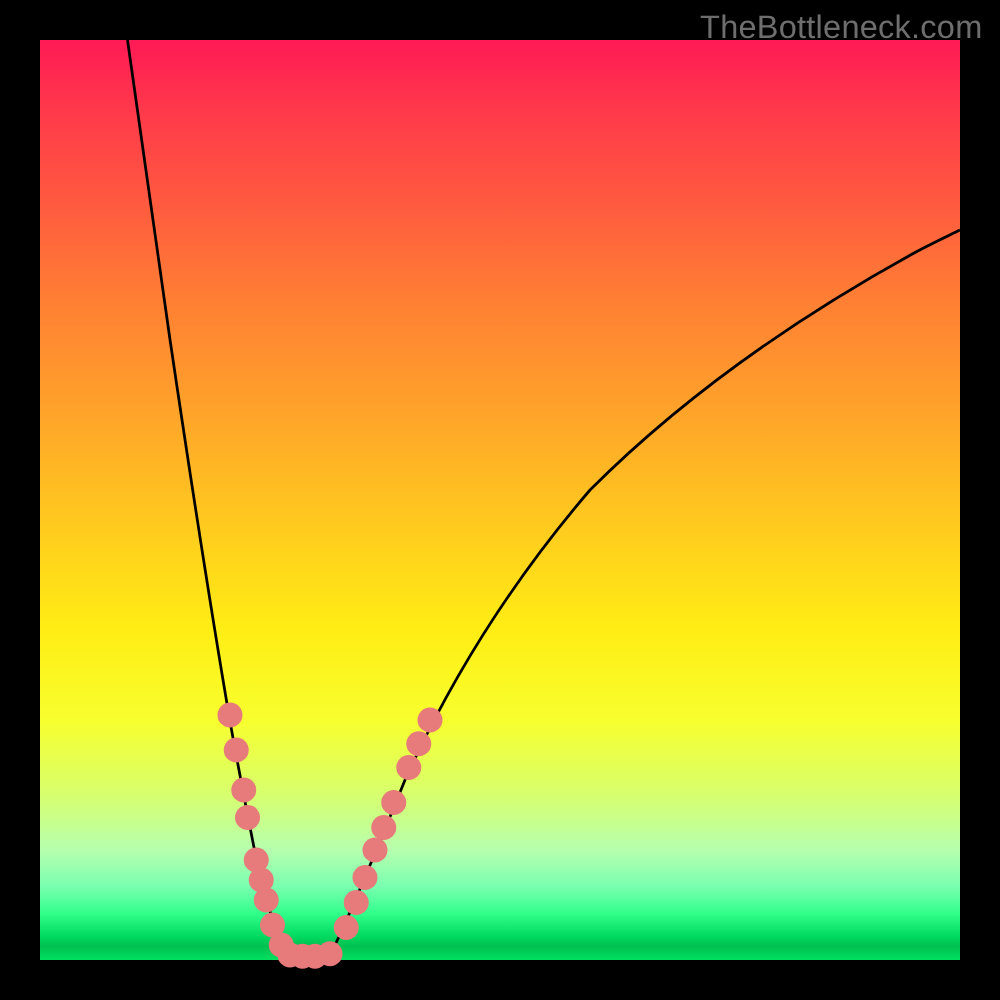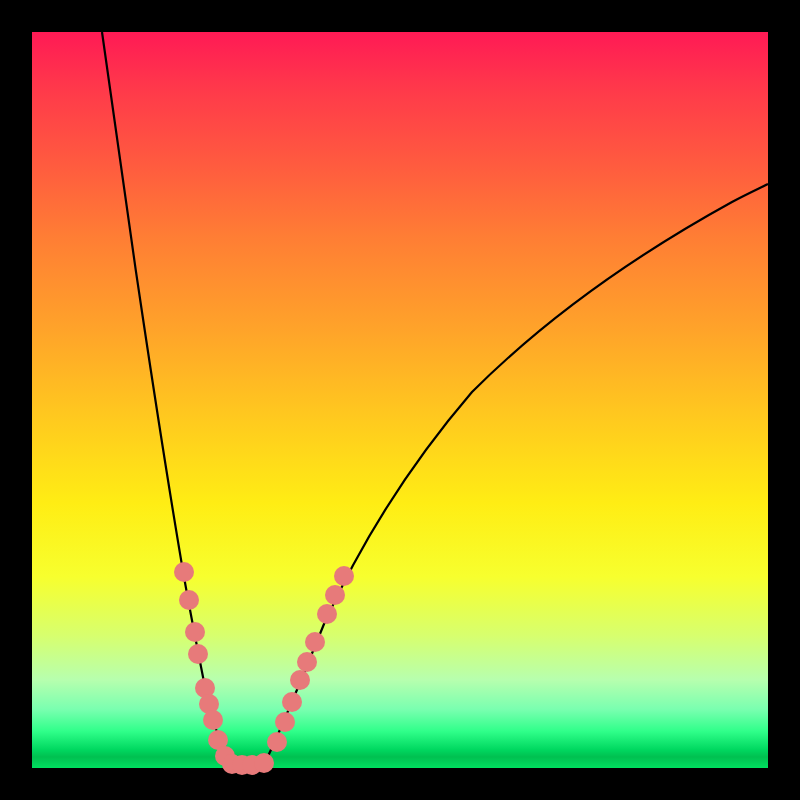--- a/index.html
+++ b/index.html
@@ -69,20 +69,21 @@
     fill: #e77a7a;
     stroke: none;
   }
 </style>
 </head>
 <body>
 
 <div class="frame">
   <div class="plot"></div>
 
+  <div class="watermark">TheBottleneck.com</div>
 
   <svg viewBox="0 0 736 736">
     <path class="curve" d="M70,0
          C80,75 95,180 110,280
          C125,380 140,475 152,545
          C160,590 168,630 175,665
          C182,695 193,726 200,736"></path>
     <path class="curve" d="M200,736 L230,736"></path>
     <path class="curve" d="M230,736
          C240,718 258,676 292,592

